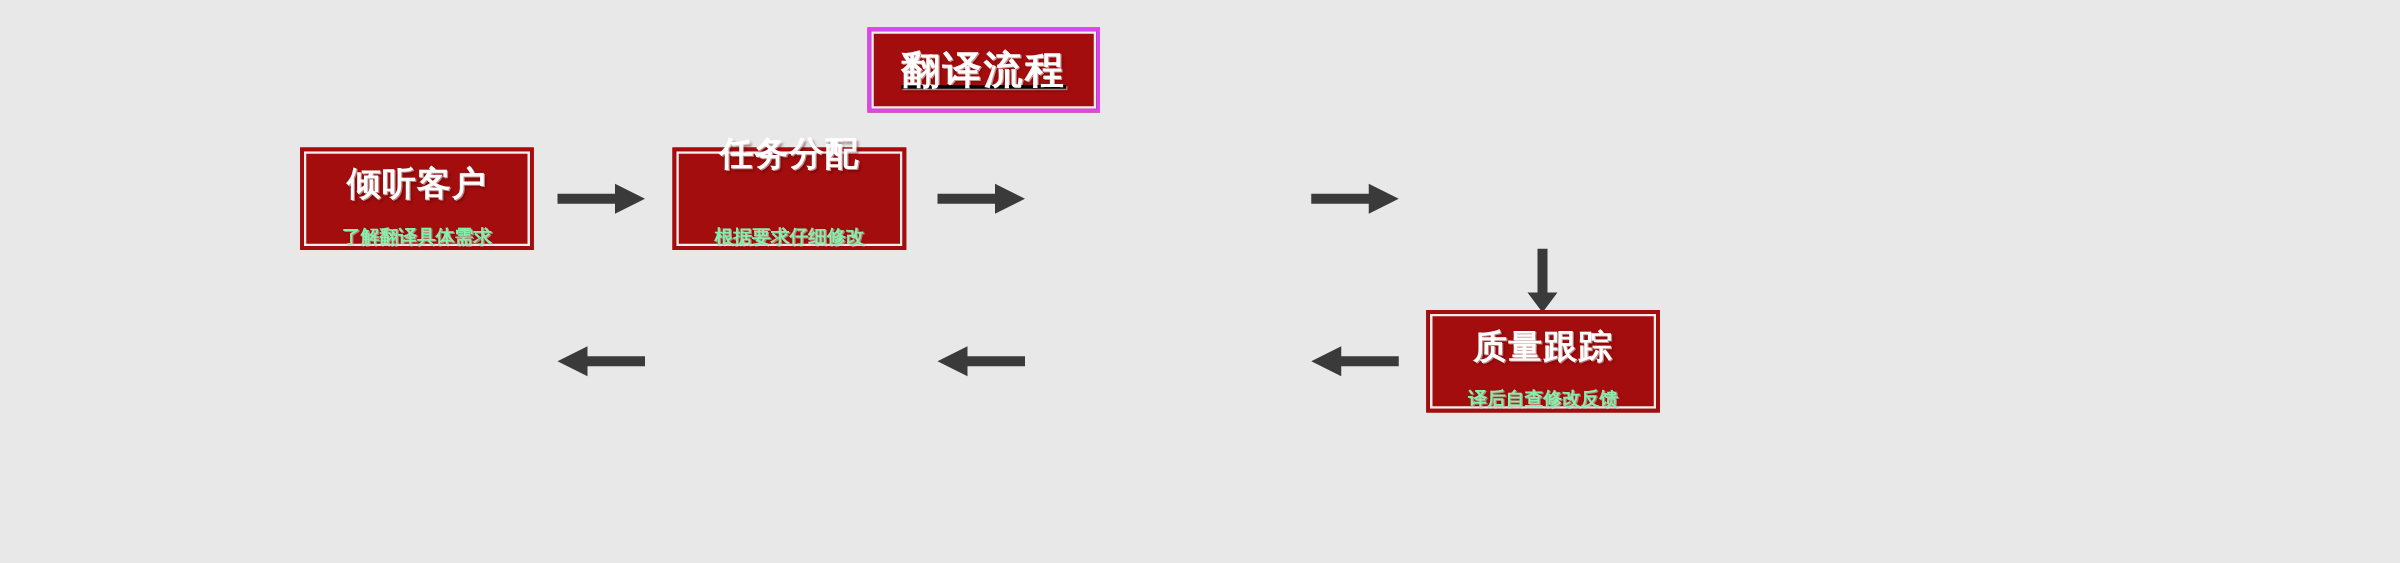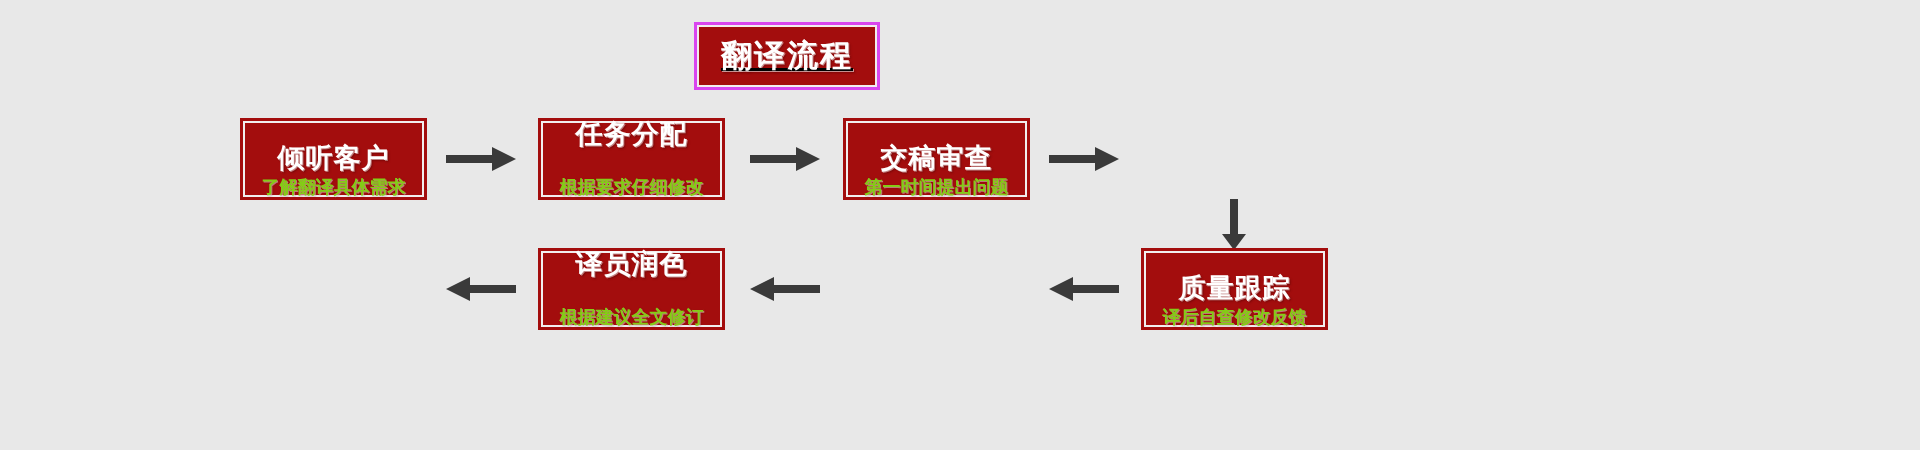--- a/index.html
+++ b/index.html
@@ -63,25 +63,25 @@
   .node-title {
     color: #ffffff;
     font-size: 27px;
     font-weight: bold;
     line-height: 1.08;
     letter-spacing: 1px;
     white-space: nowrap;
     text-shadow: 1px 1px 0 rgba(255,255,255,0.5), 2px 2px 2px rgba(80,0,0,0.45);
   }
   .node-sub {
-    color: #84cc16;
-    font-size: 18px;
+    color: #86efac;
+    font-size: 15px;
     font-weight: bold;
     line-height: 1.1;
-    margin-top: 5px;
+    margin-top: 18px;
     letter-spacing: 0px;
     white-space: nowrap;
     text-shadow: 1px 1px 0 rgba(255,255,255,0.45), 1px 1px 2px rgba(80,0,0,0.4);
   }
 
   
   .r1 { top: 118px; }
   .r2 { top: 248px; }
   .c1 { left: 240px; }
   .c2 { left: 538px; gap: 24px; }
@@ -135,24 +135,20 @@
     <span class="node-title">任务分配</span>
     <span class="node-sub">根据要求仔细修改</span>
   </div>
 
   <div class="arrow-h ah2">
     <svg viewBox="0 0 74 30" xmlns="http://www.w3.org/2000/svg">
       <path d="M2 11 H48 V3 L72 15 L48 27 V19 H2 Z" fill="#3a3a3a"></path>
     </svg>
   </div>
 
-  <div class="node r1 c3">
-    <span class="node-title">交稿审查</span>
-    <span class="node-sub">第一时间提出问题</span>
-  </div>
 
   <div class="arrow-h ah3">
     <svg viewBox="0 0 74 30" xmlns="http://www.w3.org/2000/svg">
       <path d="M2 11 H48 V3 L72 15 L48 27 V19 H2 Z" fill="#3a3a3a"></path>
     </svg>
   </div>
 
 
   <div class="arrow-v">
     <svg viewBox="0 0 40 54" xmlns="http://www.w3.org/2000/svg">
@@ -160,24 +156,20 @@
     </svg>
   </div>
 
 
   <div class="arrow-h row2 ah1">
     <svg viewBox="0 0 74 30" xmlns="http://www.w3.org/2000/svg">
       <path d="M72 11 H26 V3 L2 15 L26 27 V19 H72 Z" fill="#3a3a3a"></path>
     </svg>
   </div>
 
-  <div class="node r2 c2">
-    <span class="node-title">译员润色</span>
-    <span class="node-sub">根据建议全文修订</span>
-  </div>
 
   <div class="arrow-h row2 ah2">
     <svg viewBox="0 0 74 30" xmlns="http://www.w3.org/2000/svg">
       <path d="M72 11 H26 V3 L2 15 L26 27 V19 H72 Z" fill="#3a3a3a"></path>
     </svg>
   </div>
 
 
   <div class="arrow-h row2 ah3">
     <svg viewBox="0 0 74 30" xmlns="http://www.w3.org/2000/svg">

